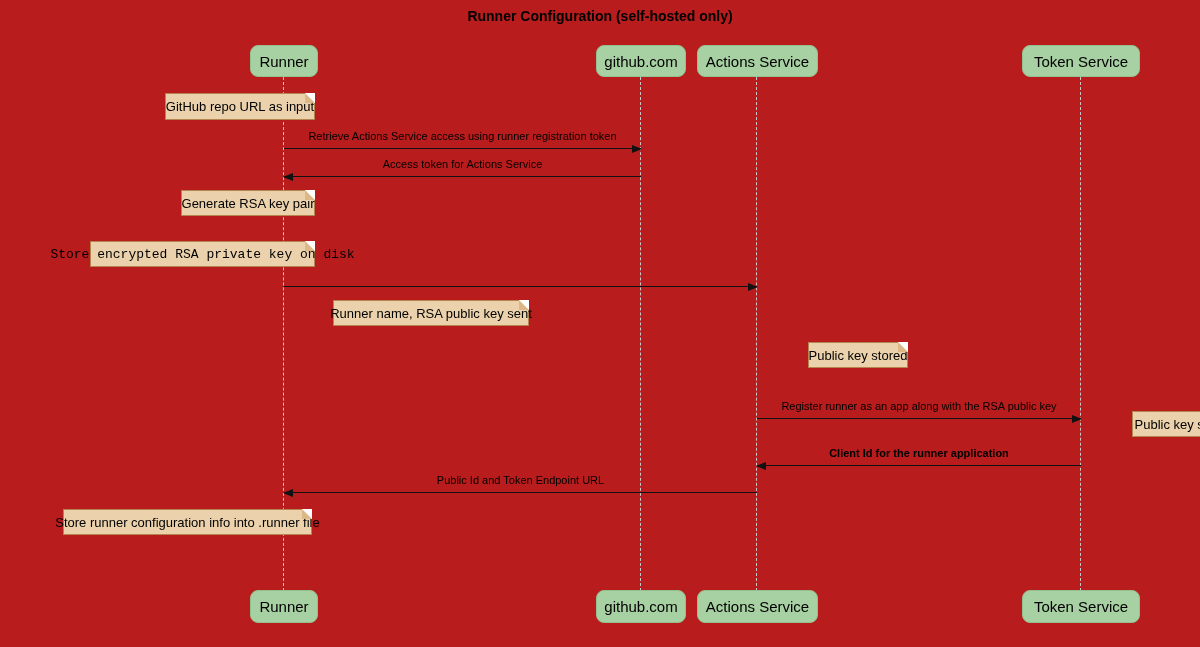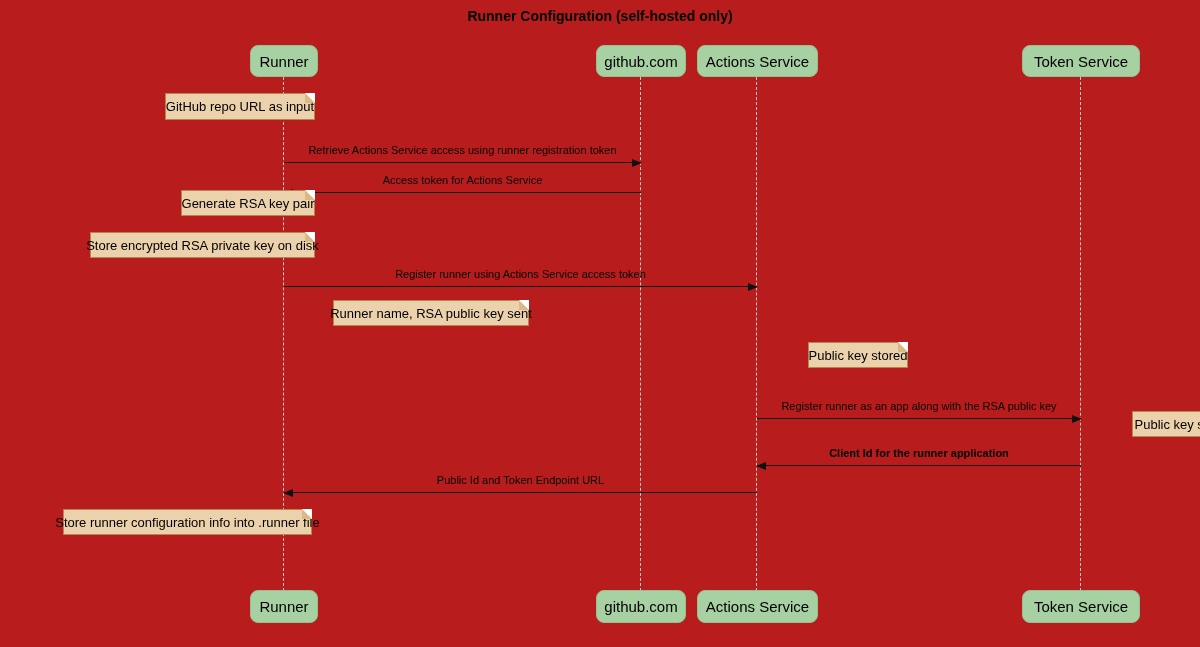--- a/index.html
+++ b/index.html
@@ -97,34 +97,33 @@
   <div class="participant" style="left:250px;top:45px;width:68px;height:32px;">Runner</div>
   <div class="participant" style="left:596px;top:45px;width:90px;height:32px;">github.com</div>
   <div class="participant" style="left:697px;top:45px;width:121px;height:32px;">Actions Service</div>
   <div class="participant" style="left:1022px;top:45px;width:118px;height:32px;">Token Service</div>
 
   <div class="participant" style="left:250px;top:590px;width:68px;height:33px;">Runner</div>
   <div class="participant" style="left:596px;top:590px;width:90px;height:33px;">github.com</div>
   <div class="participant" style="left:697px;top:590px;width:121px;height:33px;">Actions Service</div>
   <div class="participant" style="left:1022px;top:590px;width:118px;height:33px;">Token Service</div>
 
-  <div class="msg" style="left:284px;top:144px;width:357px;">
+  <div class="msg" style="left:284px;top:130px;width:357px;">
     <div class="msg-label">Retrieve Actions Service access using runner registration token</div>
     <div class="msg-line"></div>
     <div class="arrow-head right"></div>
   </div>
 
-  <div class="msg" style="left:284px;top:158px;width:357px;margin-top:16px;">
+  <div class="msg" style="left:284px;top:158px;width:357px;">
     <div class="msg-label">Access token for Actions Service</div>
     <div class="msg-line"></div>
     <div class="arrow-head left"></div>
   </div>
 
   <div class="msg" style="left:284px;top:268px;width:473px;">
-    <div class="msg-label">Register runner using Actions Service access token</div>
     <div class="msg-line"></div>
     <div class="arrow-head right"></div>
   </div>
 
   <div class="msg" style="left:757px;top:379px;width:324px;margin-top:21px;">
     <div class="msg-label">Register runner as an app along with the RSA public key</div>
     <div class="msg-line"></div>
     <div class="arrow-head right"></div>
   </div>
 
@@ -135,19 +134,19 @@
   </div>
 
   <div class="msg" style="left:284px;top:474px;width:473px;">
     <div class="msg-label">Public Id and Token Endpoint URL</div>
     <div class="msg-line"></div>
     <div class="arrow-head left"></div>
   </div>
 
   <div class="note" style="left:125px;top:93px;width:150px;height:27px;">GitHub repo URL as input</div>
   <div class="note" style="left:141px;top:190px;width:134px;height:26px;">Generate RSA key pair</div>
-  <div class="note" style="left:50px;top:232px;width:225px;height:26px;">Store encrypted RSA private key on disk</div>
+  <div class="note" style="left:50px;top:241px;width:225px;height:26px;font-family:Liberation Mono, monospace;">Store encrypted RSA private key on disk</div>
   <div class="note" style="left:293px;top:300px;width:196px;height:26px;">Runner name, RSA public key sent</div>
   <div class="note" style="left:768px;top:342px;width:100px;height:26px;">Public key stored</div>
   <div class="note" style="left:1092px;top:411px;width:104px;height:26px;">Public key stored</div>
   <div class="note" style="left:23px;top:509px;width:249px;height:26px;text-align:right;">Store runner configuration info into .runner file</div>
 
 </div>
 
 </body></html>

